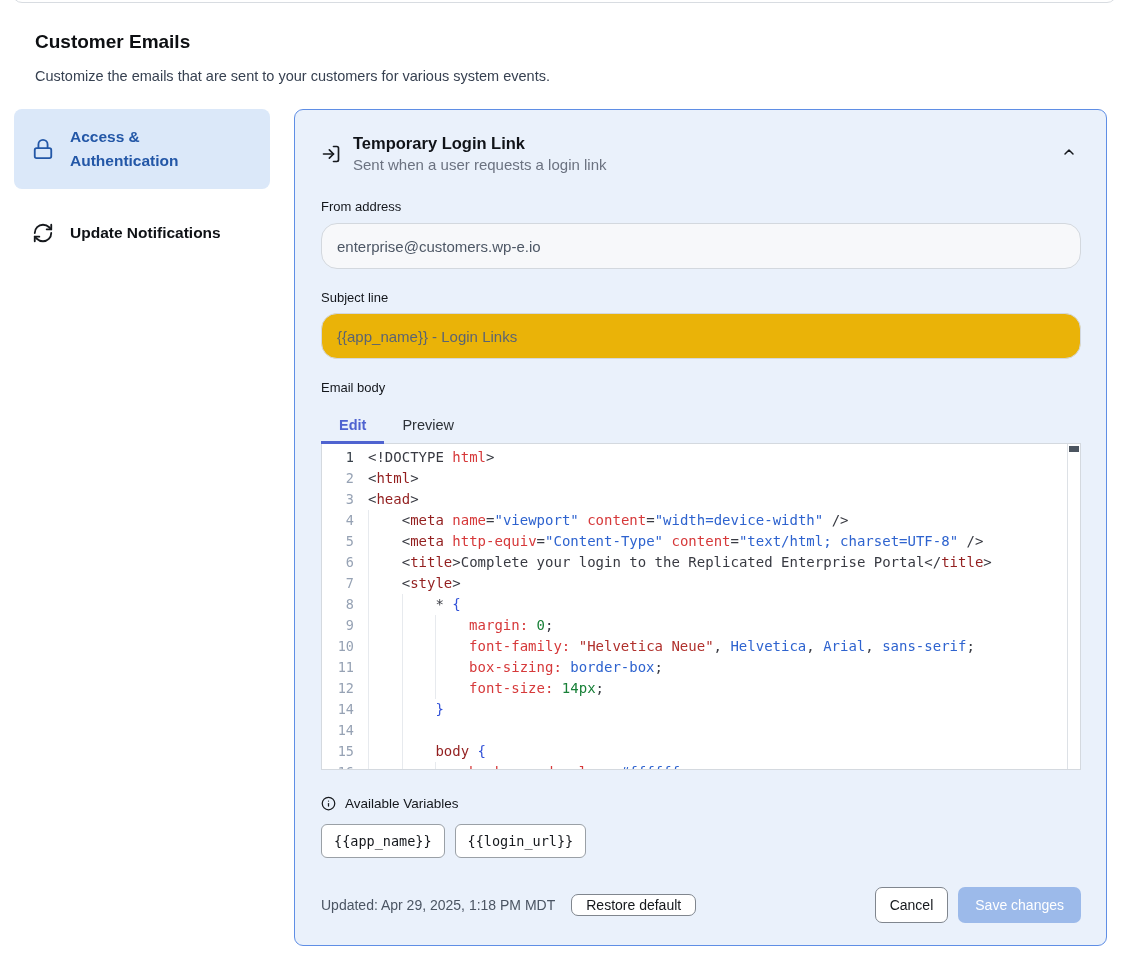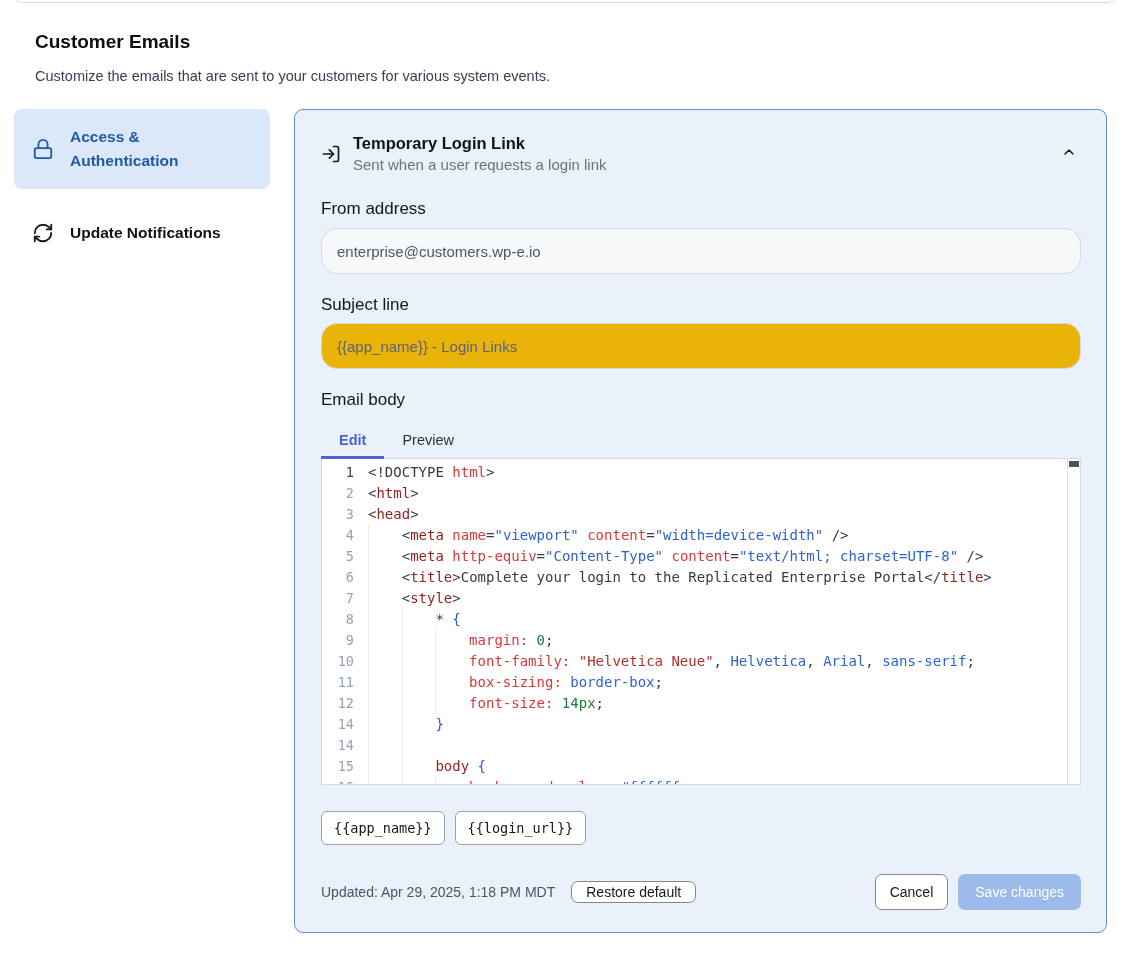--- a/index.html
+++ b/index.html
@@ -32,21 +32,21 @@
     flex:1; background:var(--panel-bg,#eaf1fb);
     border:1.5px solid var(--panel-border,#5f8ee5);
     border-radius:9px; padding:24px 25px 22px 26px;
   }
   .panel-head { display:flex; align-items:center; }
   .panel-head .hicon { flex:none; margin-right:12px; display:flex; }
   .panel-title { font-size:16.5px; font-weight:700; color:#101318; }
   .panel-sub { font-size:15px; color:#6b7280; margin-top:3px; }
   .collapse { margin-left:auto; background:none; border:none; cursor:pointer; display:flex; padding:4px; }
 
-  .field-label { display:block; font-size:17px; color:#14171c; margin-top:26px; }
+  .field-label { display:block; font-size:13px; color:#14171c; margin-top:26px; }
   .tinput {
     width:100%; height:46px; margin-top:9px; border:1px solid #d3d8de; border-radius:16px;
     font-family:"Liberation Sans", sans-serif; font-size:15px; color:#4d5765; padding:0 15px; outline:none;
   }
   .tinput.gray { background:#f7f8fa; }
   .tinput.white { background:#eab308; color:#5b6472; }
 
   
   .tabs { display:flex; margin-top:12px; }
   .tab {
@@ -190,20 +190,30 @@
           <div class="cm-line"><span class="ln">14</span><span class="code"><span class="ig"></span><span class="ig"></span></span></div>
           <div class="cm-line"><span class="ln">15</span><span class="code"><span class="ig"></span><span class="ig"></span><span class="tok-t">body </span><span class="tok-b">{</span></span></div>
           <div class="cm-line"><span class="ln">16</span><span class="code"><span class="ig"></span><span class="ig"></span><span class="ig"></span><span class="tok-a">background-color:</span><span class="tok-p"> </span><span class="tok-k">#ffffff</span><span class="tok-p">;</span></span></div>
         </div>
       <div class="vscroll">
         <div class="thumb"></div>
       </div>
     </div>
 
     <div class="vars">
+      <div class="vars-head">
+        <span style="display:flex">
+          <svg width="15" height="15" viewBox="0 0 24 24" fill="none" stroke="#16191d" stroke-width="2" stroke-linecap="round" stroke-linejoin="round">
+              <circle cx="12" cy="12" r="10"></circle>
+              <line x1="12" y1="16" x2="12" y2="12"></line>
+              <line x1="12" y1="8" x2="12.01" y2="8"></line>
+            </svg>
+        </span>
+        <span class="vars-label">Available Variables</span>
+      </div>
       <div class="chips" id="chips">
           <button class="chip">{{app_name}}</button>
           <button class="chip">{{login_url}}</button>
         </div>
     </div>
 
     <footer class="panel-foot">
       <span class="updated">Updated: Apr 29, 2025, 1:18 PM MDT</span>
       <button class="btn ghost restore">Restore default</button>
       <span class="right-actions">

